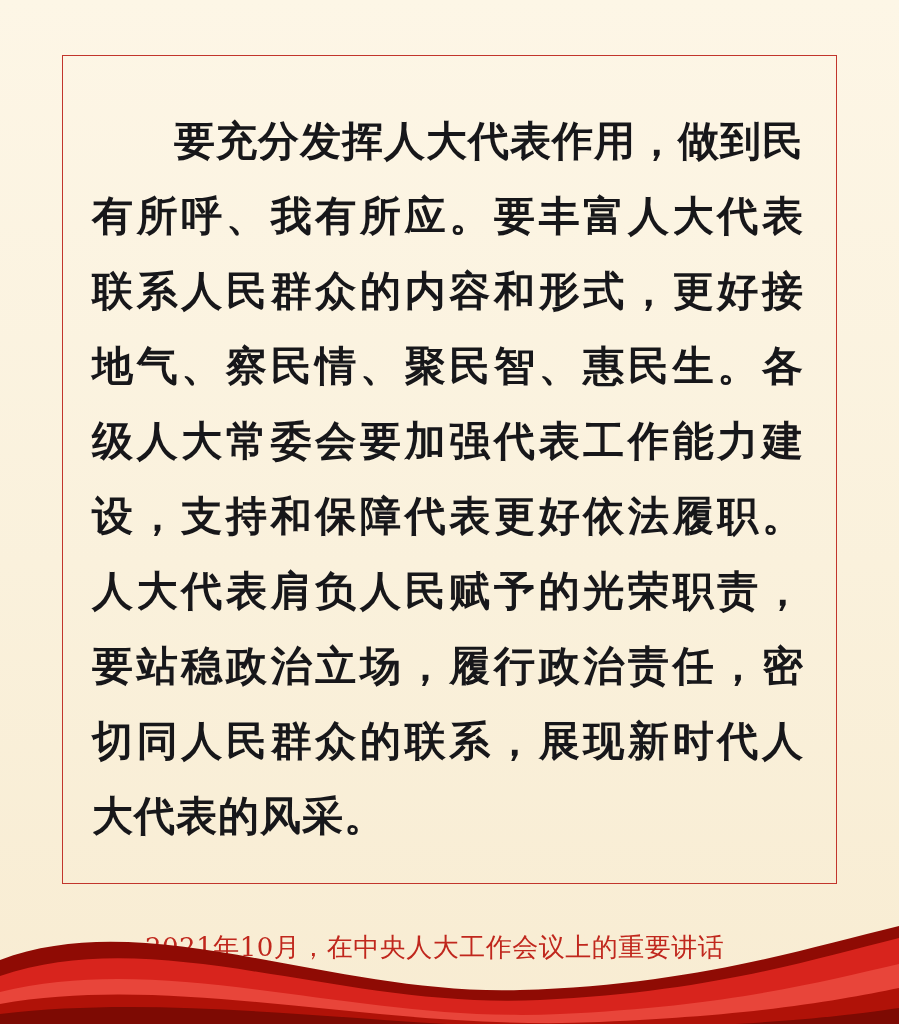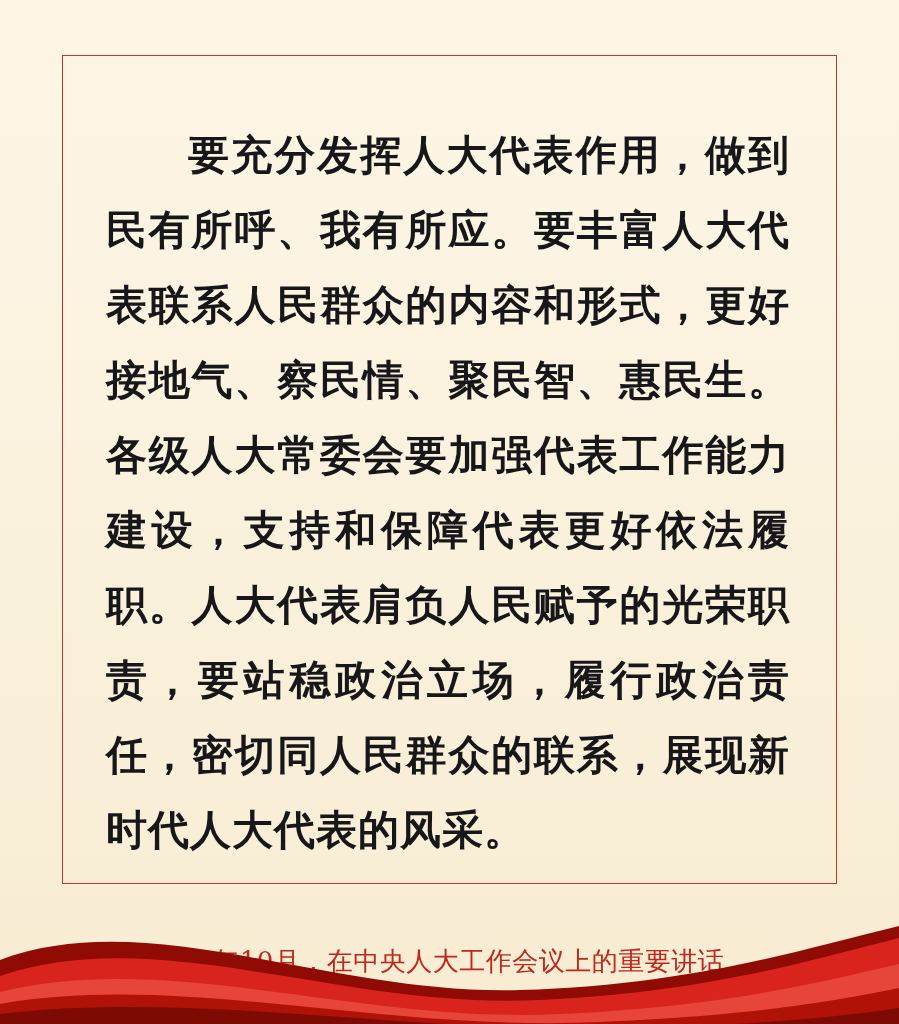--- a/index.html
+++ b/index.html
@@ -40,21 +40,21 @@
   .quote {
     font-family: "DejaVu Sans", "Liberation Sans", sans-serif;
     font-weight: bold;
     font-size: 41px;
     line-height: 75px;
     color: #17171a;
     letter-spacing: 1px;
     text-indent: 82px;
     text-align: justify;
     text-justify: inter-character;
-    margin: 14px;
+    margin: 0;
   }
   .attribution {
     margin-top: 76px;
     font-family: "DejaVu Serif", "Liberation Serif", serif;
     font-size: 26px;
     color: #c0271d;
     letter-spacing: 0.5px;
     white-space: nowrap;
   }
   

